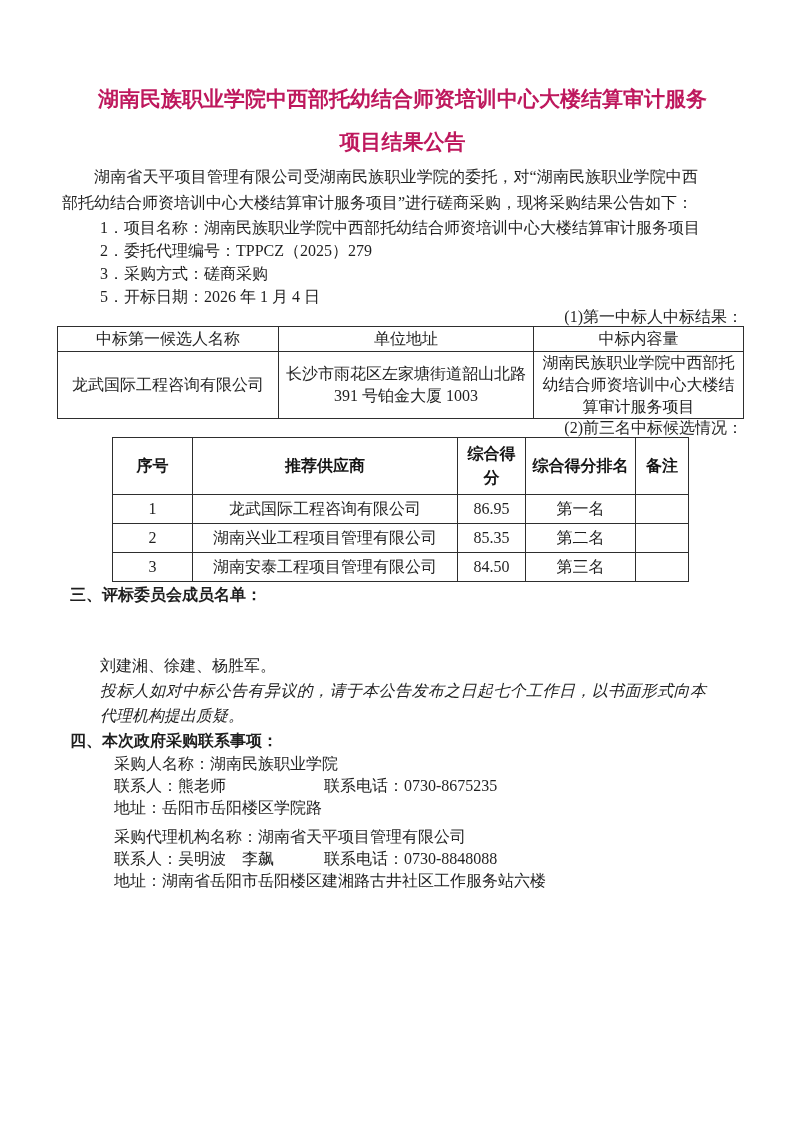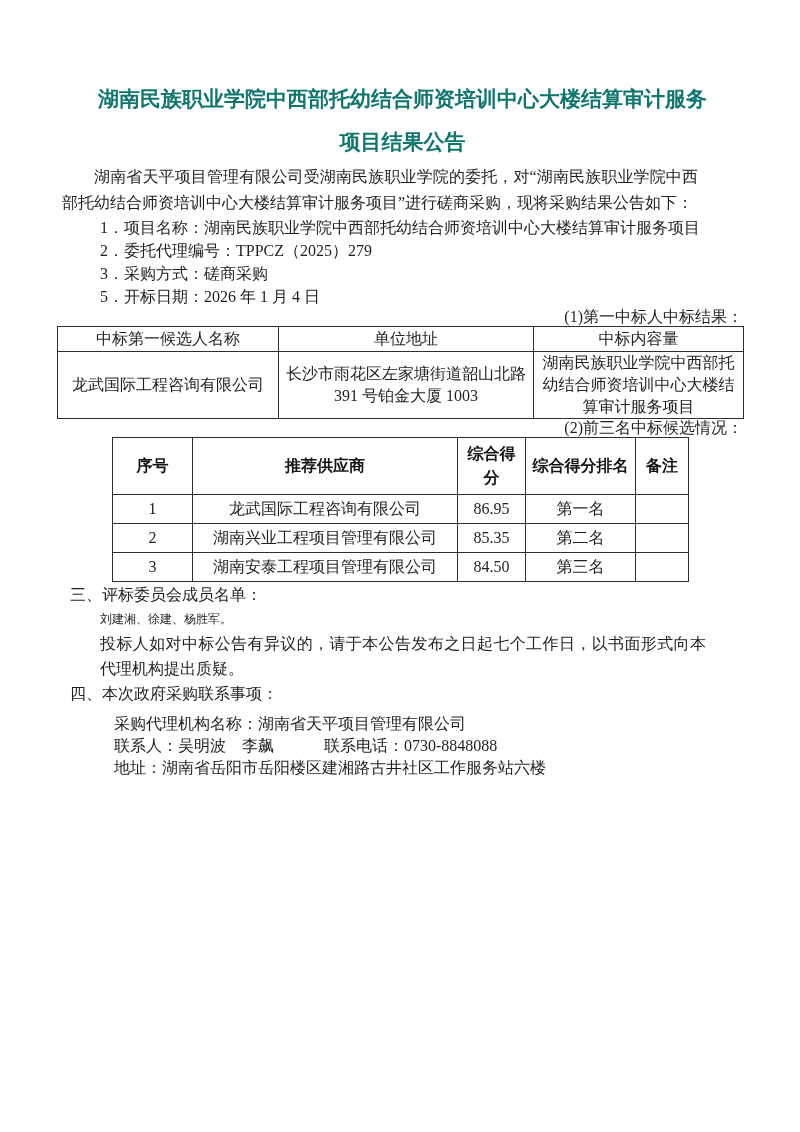--- a/index.html
+++ b/index.html
@@ -11,33 +11,33 @@
     color: #1f1f1f;
     overflow: hidden;
   }
   .page { padding: 78px 57px 40px 62px; }
 
   .doc-title {
     font-size: 21px;
     font-weight: bold;
     text-align: center;
     line-height: 43px;
-    color: #0f766e;
+    color: #be185d;
   }
 
   .intro {
     width: 636px;
     font-size: 16px;
     line-height: 26px;
     text-indent: 2em;
     text-align: justify;
     text-justify: inter-character;
   }
 
-  .sec-heading { font-size: 16px; line-height: 25px; padding-left: 8px; }
+  .sec-heading { font-size: 16px; line-height: 25px; padding-left: 8px; font-weight: bold; }
   .sec-heading.bold { font-weight: bold; color: #141414; }
 
   .num-item { font-size: 16px; line-height: 23px; padding-left: 38px; }
 
   .sub-label { font-size: 16px; line-height: 18px; height: 18px; text-align: right; }
 
   table { border-collapse: collapse; table-layout: fixed; border-radius: 31px; }
   th, td {
     border: 1px solid #2e2e2e;
     text-align: center;
@@ -48,29 +48,30 @@
   }
 
   .t1 { width: 686px; margin-left: -5px; }
   .t1 th { height: 25px; font-weight: normal; line-height: 24px; }
   .t1 td { height: 65px; line-height: 22px; }
 
   .t2 { width: 576px; margin-left: 50px; }
   .t2 th { height: 57px; font-weight: bold; line-height: 24px; color: #141414; }
   .t2 td { height: 29px; line-height: 22px; }
 
-  .members-line { font-size: 12px; line-height: 24px; padding-left: 38px; }
+  .members-line { font-size: 16px; line-height: 24px; padding-left: 38px; margin-top: 47px; }
 
   .notice {
     width: 644px;
     padding-left: 38px;
     font-size: 16px;
     line-height: 25px;
     text-align: justify;
     text-justify: inter-character;
+    font-style: italic;
   }
 
   .contact-block { }
   .contact-block.second { margin-top: 7px; }
   .contact-line { font-size: 16px; line-height: 22px; padding-left: 52px; }
   .contact-person { display: inline-block; width: 210px; }
 </style>
 </head>
 <body>
 
@@ -154,20 +155,27 @@
       </tr>
     </tbody>
   </table>
 
   <div class="sec-heading">三、评标委员会成员名单：</div>
   <div class="members-line">刘建湘、徐建、杨胜军。</div>
   <div class="notice">投标人如对中标公告有异议的，请于本公告发布之日起七个工作日，以书面形式向本代理机构提出质疑。</div>
 
   <div class="sec-heading">四、本次政府采购联系事项：</div>
 
+  <div class="contact-block">
+    <div class="contact-line">采购人名称：湖南民族职业学院</div>
+    <div class="contact-line">
+      <span class="contact-person">联系人：熊老师</span><span>联系电话：0730-8675235</span>
+    </div>
+    <div class="contact-line">地址：岳阳市岳阳楼区学院路</div>
+  </div>
 
   <div class="contact-block second">
     <div class="contact-line">采购代理机构名称：湖南省天平项目管理有限公司</div>
     <div class="contact-line">
       <span class="contact-person">联系人：吴明波　李飙</span><span>联系电话：0730-8848088</span>
     </div>
     <div class="contact-line">地址：湖南省岳阳市岳阳楼区建湘路古井社区工作服务站六楼</div>
   </div>
 
 </div>

